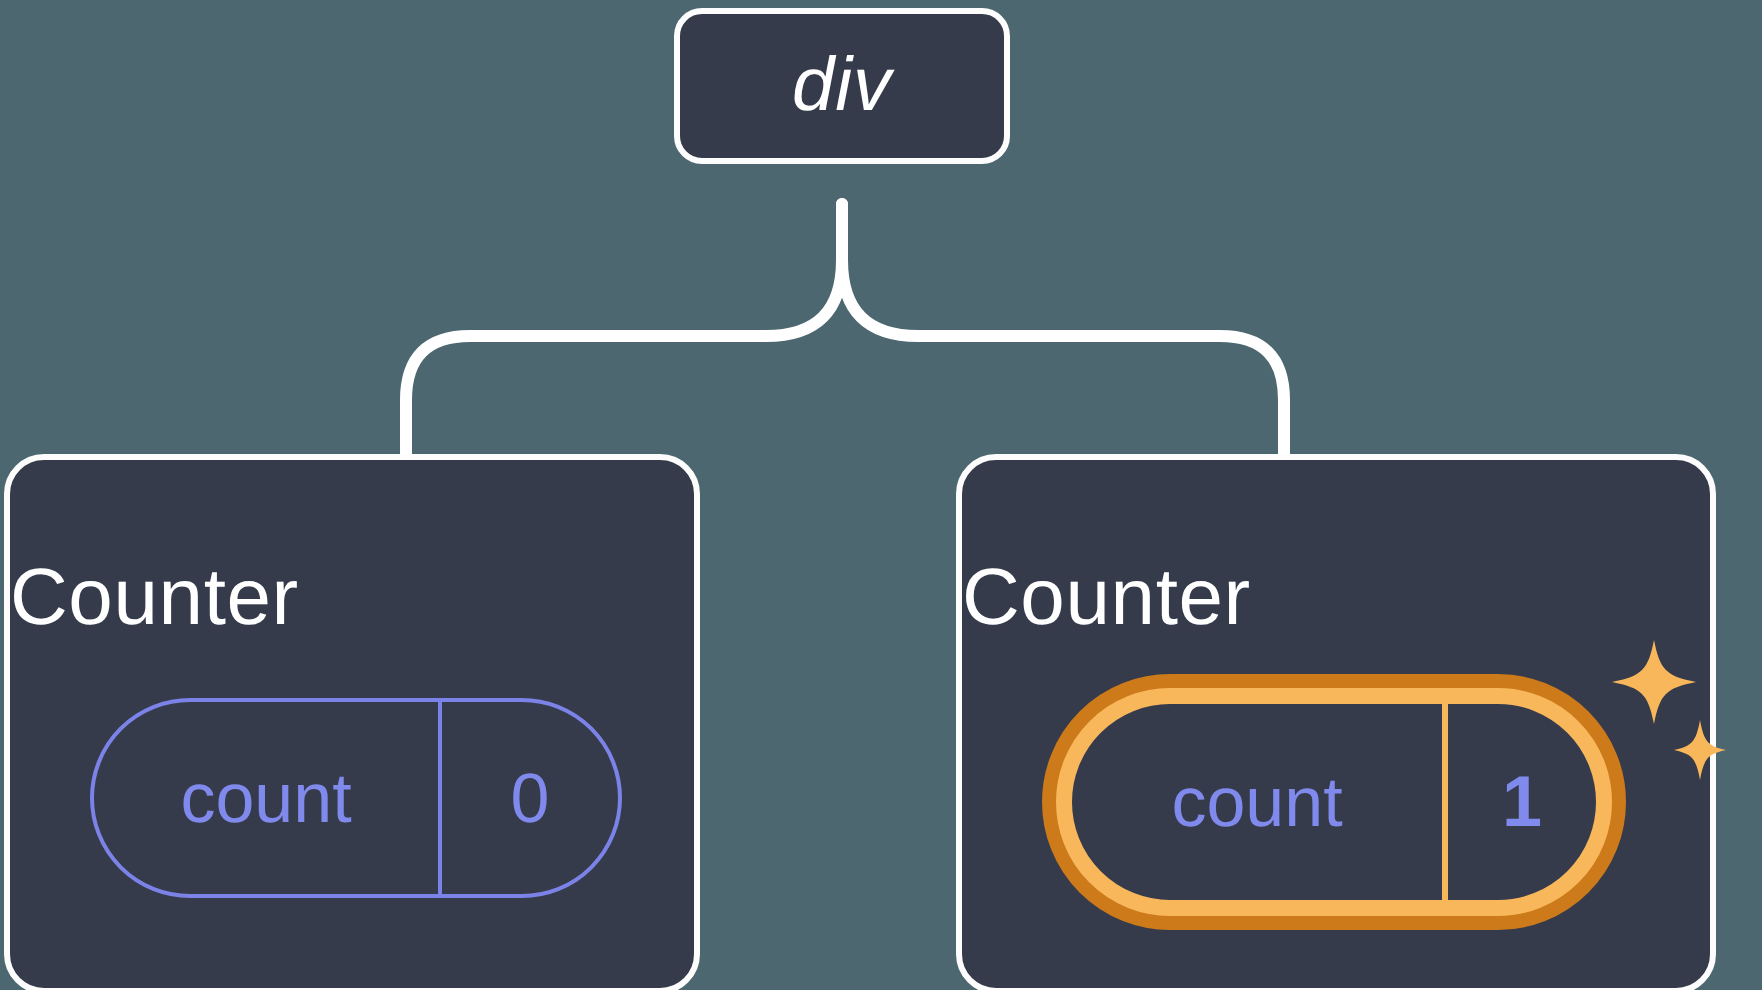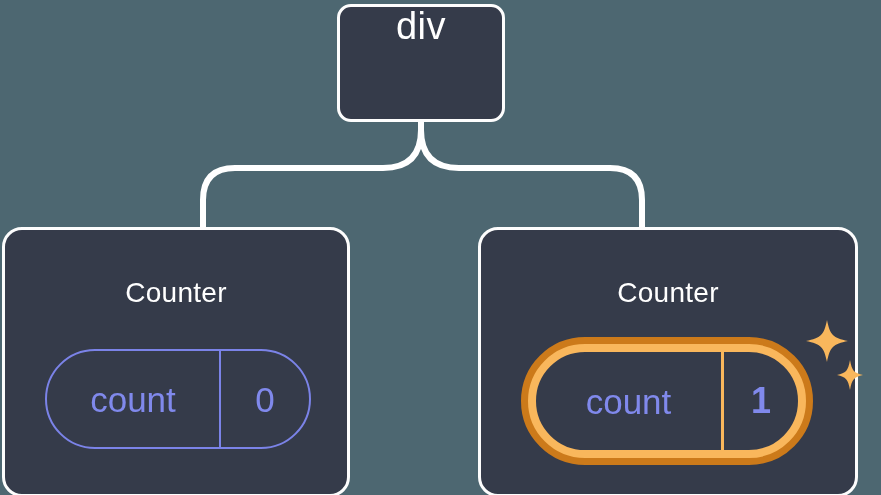--- a/index.html
+++ b/index.html
@@ -32,24 +32,26 @@
     position: absolute;
     box-sizing: border-box;
     background: #353b4a;
     border: 3px solid #fdfdfd;
     border-radius: 18px;
   }
   #node-div {
     left: 337px;
     top: 4px;
     width: 168px;
-    height: 118px;
+    height: 78px;
     border-radius: 14px;
     display: flex;
-    justify-content: center;
+    align-items: center;
+    justify-content: center;
+    font-style: italic;
   }
   #node-div .node-title {
     font-size: 38px;
     color: #ffffff;
     letter-spacing: 0.5px;
     line-height: 1;
   }
   #node-counter-left {
     left: 2px;
     top: 227px;
@@ -62,22 +64,22 @@
     top: 227px;
     width: 380px;
     height: 270px;
     border-radius: 20px;
   }
   .counter-title {
     position: absolute;
     left: 0;
     right: 0;
     top: 49px;
-    text-align: center;
-    font-size: 28px;
+    text-align: left;
+    font-size: 40px;
     color: #ffffff;
     letter-spacing: 0.3px;
     line-height: 1;
   }
   
   .pill-plain {
     position: absolute;
     left: 40px;
     top: 119px;
     width: 266px;

